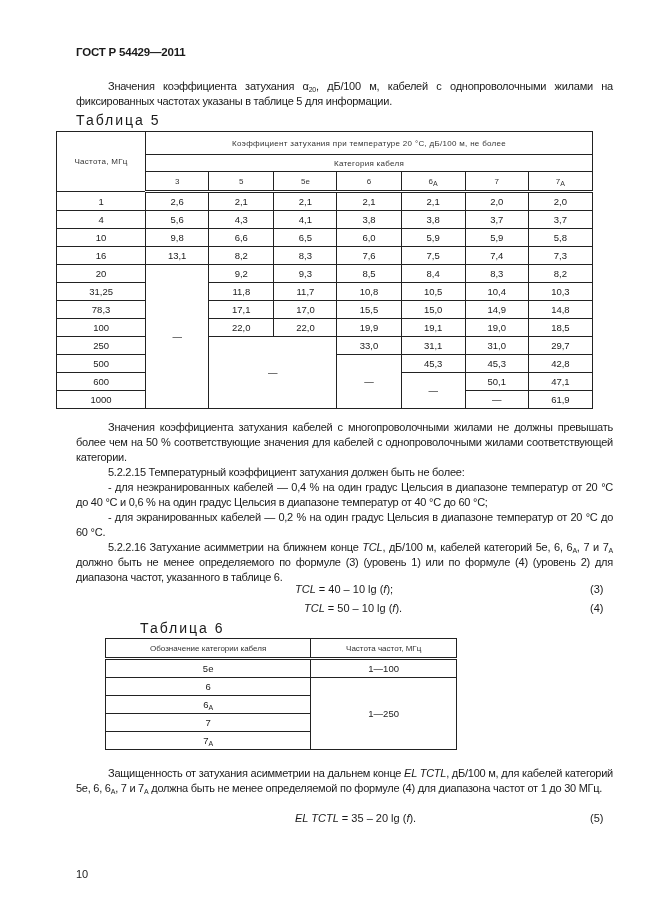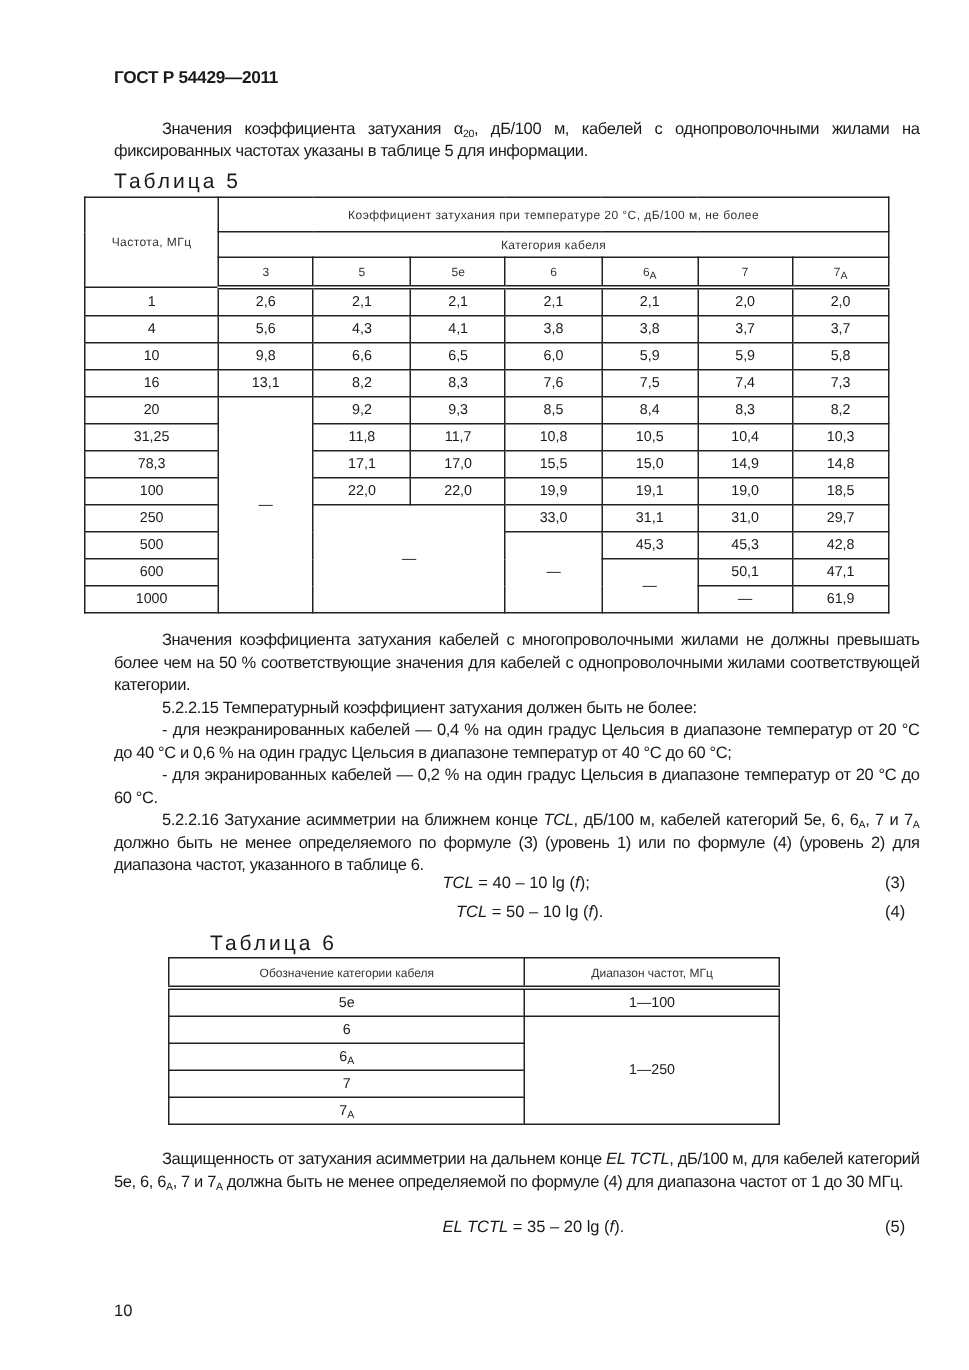--- a/index.html
+++ b/index.html
@@ -11,21 +11,21 @@
   .indent { text-indent: 32px; }
   .cap { font-size: 14px; letter-spacing: 2px; }
   table { border-collapse: collapse; position: absolute; font-size: 9.5px; }
   td { border: 1px solid #222; text-align: center; padding: 0; }
   .t5 { left: 56px; top: 131px; width: 537px; }
   .t5 .h1 td, .t5 .h2 td { font-size: 8px; letter-spacing: 0.3px; color: #333; }
   .t5 .h1 td { height: 22px; }
   .t5 .h2 td { height: 16px; }
   .t5 .h3 td { height: 18px; font-size: 8px; color: #333; border-bottom: 3px double #222; }
   .t5 .dr td { height: 17px; }
-  .t6 { left: 112px; top: 638px; width: 408px; }
+  .t6 { left: 105px; top: 638px; width: 352px; }
   .t6 .h td { height: 18px; font-size: 8px; color: #333; border-bottom: 3px double #222; }
   .t6 .dr td { height: 17px; }
   sub { font-size: 7px; vertical-align: -2px; line-height: 0; }
   .formula { font-size: 11px; }
   .formula i { font-style: italic; }
   .eqno { font-size: 11px; left: 570px; }
   .pg { left: 56px; top: 868px; font-size: 11px; }
 </style>
 </head>
 <body>
@@ -189,21 +189,21 @@
 <div class="abs para cap" style="left:120px; top:621px;">Таблица 6</div>
 
 <table class="t6">
   <colgroup>
       <col style="width:238px">
       <col style="width:170px">
     </colgroup>
   <tbody>
       <tr class="h">
     <td>Обозначение категории кабеля</td>
-    <td>Диапазон частот, МГц</td>
+    <td>Частота частот, МГц</td>
   </tr>
   <tr class="dr">
     <td>5е</td>
         <td>1—100</td>
   </tr>
   <tr class="dr">
     <td>6</td>
     <td rowspan="4">1—250</td>
   </tr>
   <tr class="dr">

